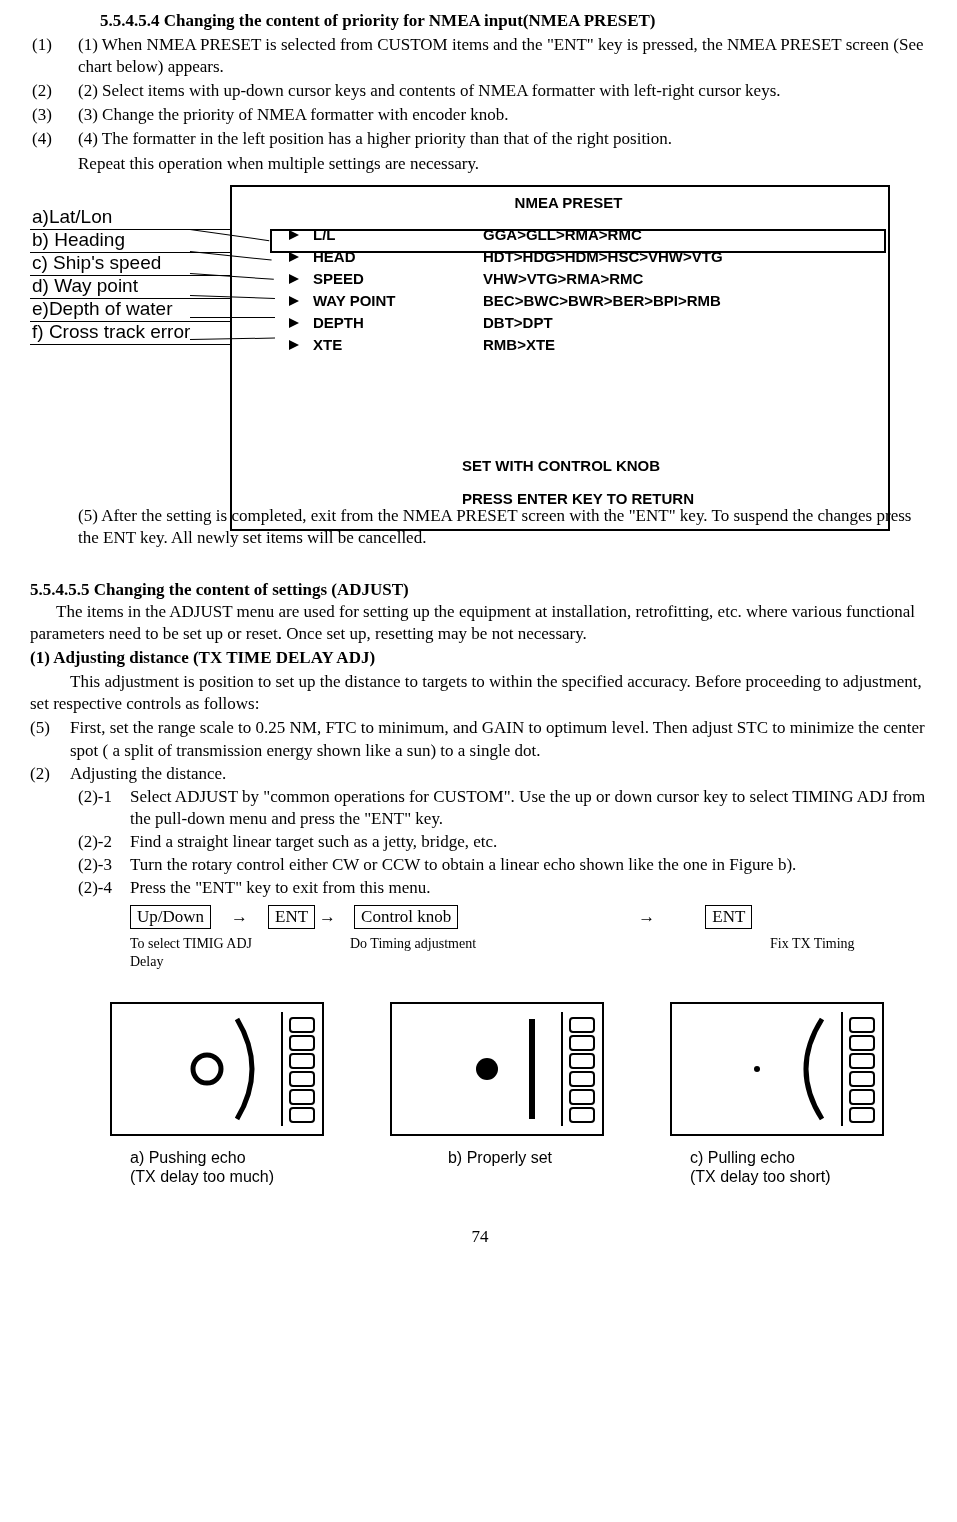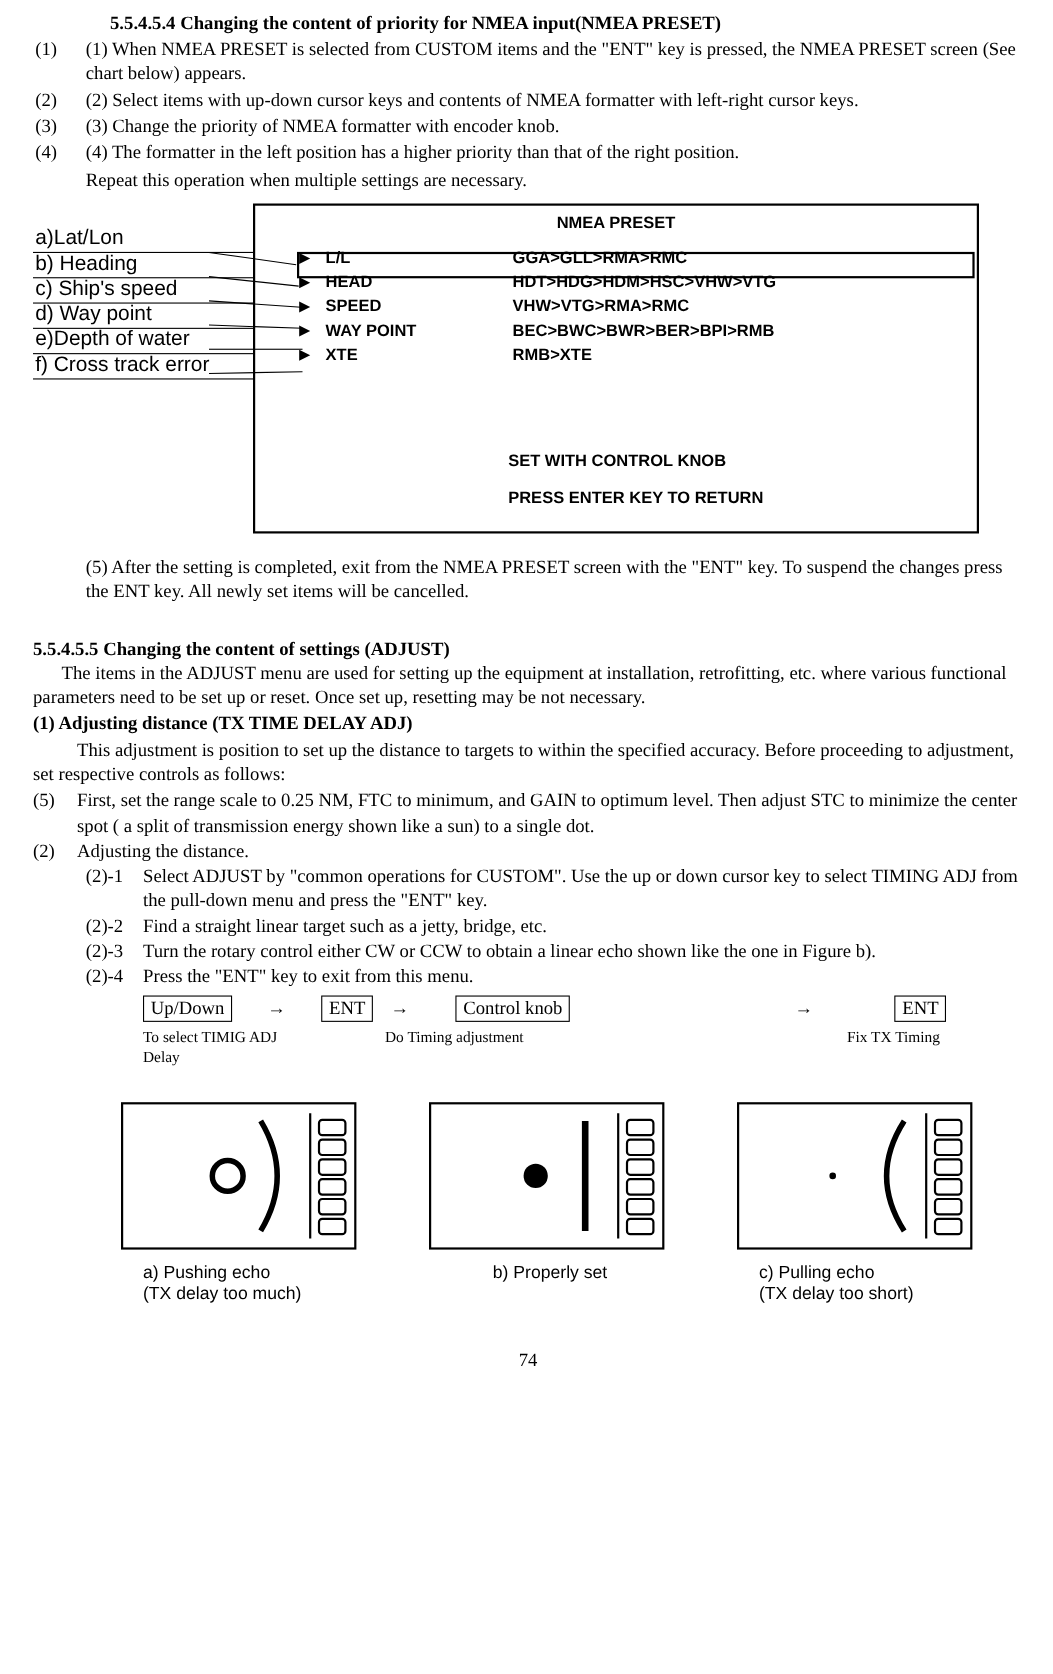--- a/index.html
+++ b/index.html
@@ -42,26 +42,27 @@
     position: relative;
     margin-top: 10px;
     margin-bottom: 20px;
     height: 300px;
   }
   .preset-box {
     position: absolute;
     left: 200px;
     top: 0;
     width: 660px;
-    height: 300px;
+    height: 346px;
     border: 2px solid #000;
     box-sizing: border-box;
     font-family: Arial, sans-serif;
     font-weight: bold;
     font-size: 15px;
+    padding-left: 17px;
   }
   .preset-title {
     text-align: center;
     padding-top: 6px;
     padding-bottom: 6px;
   }
   .preset-rows {
     margin-top: 6px;
   }
   .preset-row {
@@ -151,21 +152,21 @@
 
   
   .keyseq {
     margin-top: 6px;
     margin-left: 100px;
     font-family: "Times New Roman", serif;
   }
   .keyseq-row1 {
     display: flex;
     align-items: center;
-    gap: 12px;
+    gap: 0;
   }
   .kbox {
     border: 1.5px solid #000;
     padding: 0 6px;
     display: inline-block;
     line-height: 1.3;
   }
   .arrow {
     padding: 0 20px;
   }
@@ -267,20 +268,25 @@
         </div>
       <div class="preset-row">
           <div class="tri"></div>
           <div class="c1">SPEED</div>
           <div class="c2">VHW&gt;VTG&gt;RMA&gt;RMC</div>
         </div>
       <div class="preset-row">
           <div class="tri"></div>
           <div class="c1">WAY POINT</div>
           <div class="c2">BEC&gt;BWC&gt;BWR&gt;BER&gt;BPI&gt;RMB</div>
+        </div>
+      <div class="preset-row">
+          <div class="tri"></div>
+          <div class="c1">DEPTH</div>
+          <div class="c2">DBT&gt;DPT</div>
         </div>
       <div class="preset-row">
           <div class="tri"></div>
           <div class="c1">XTE</div>
           <div class="c2">RMB&gt;XTE</div>
         </div>
     </div>
     <div class="preset-hi"></div>
     <div class="preset-footer">
       <div>SET WITH CONTROL KNOB</div>

